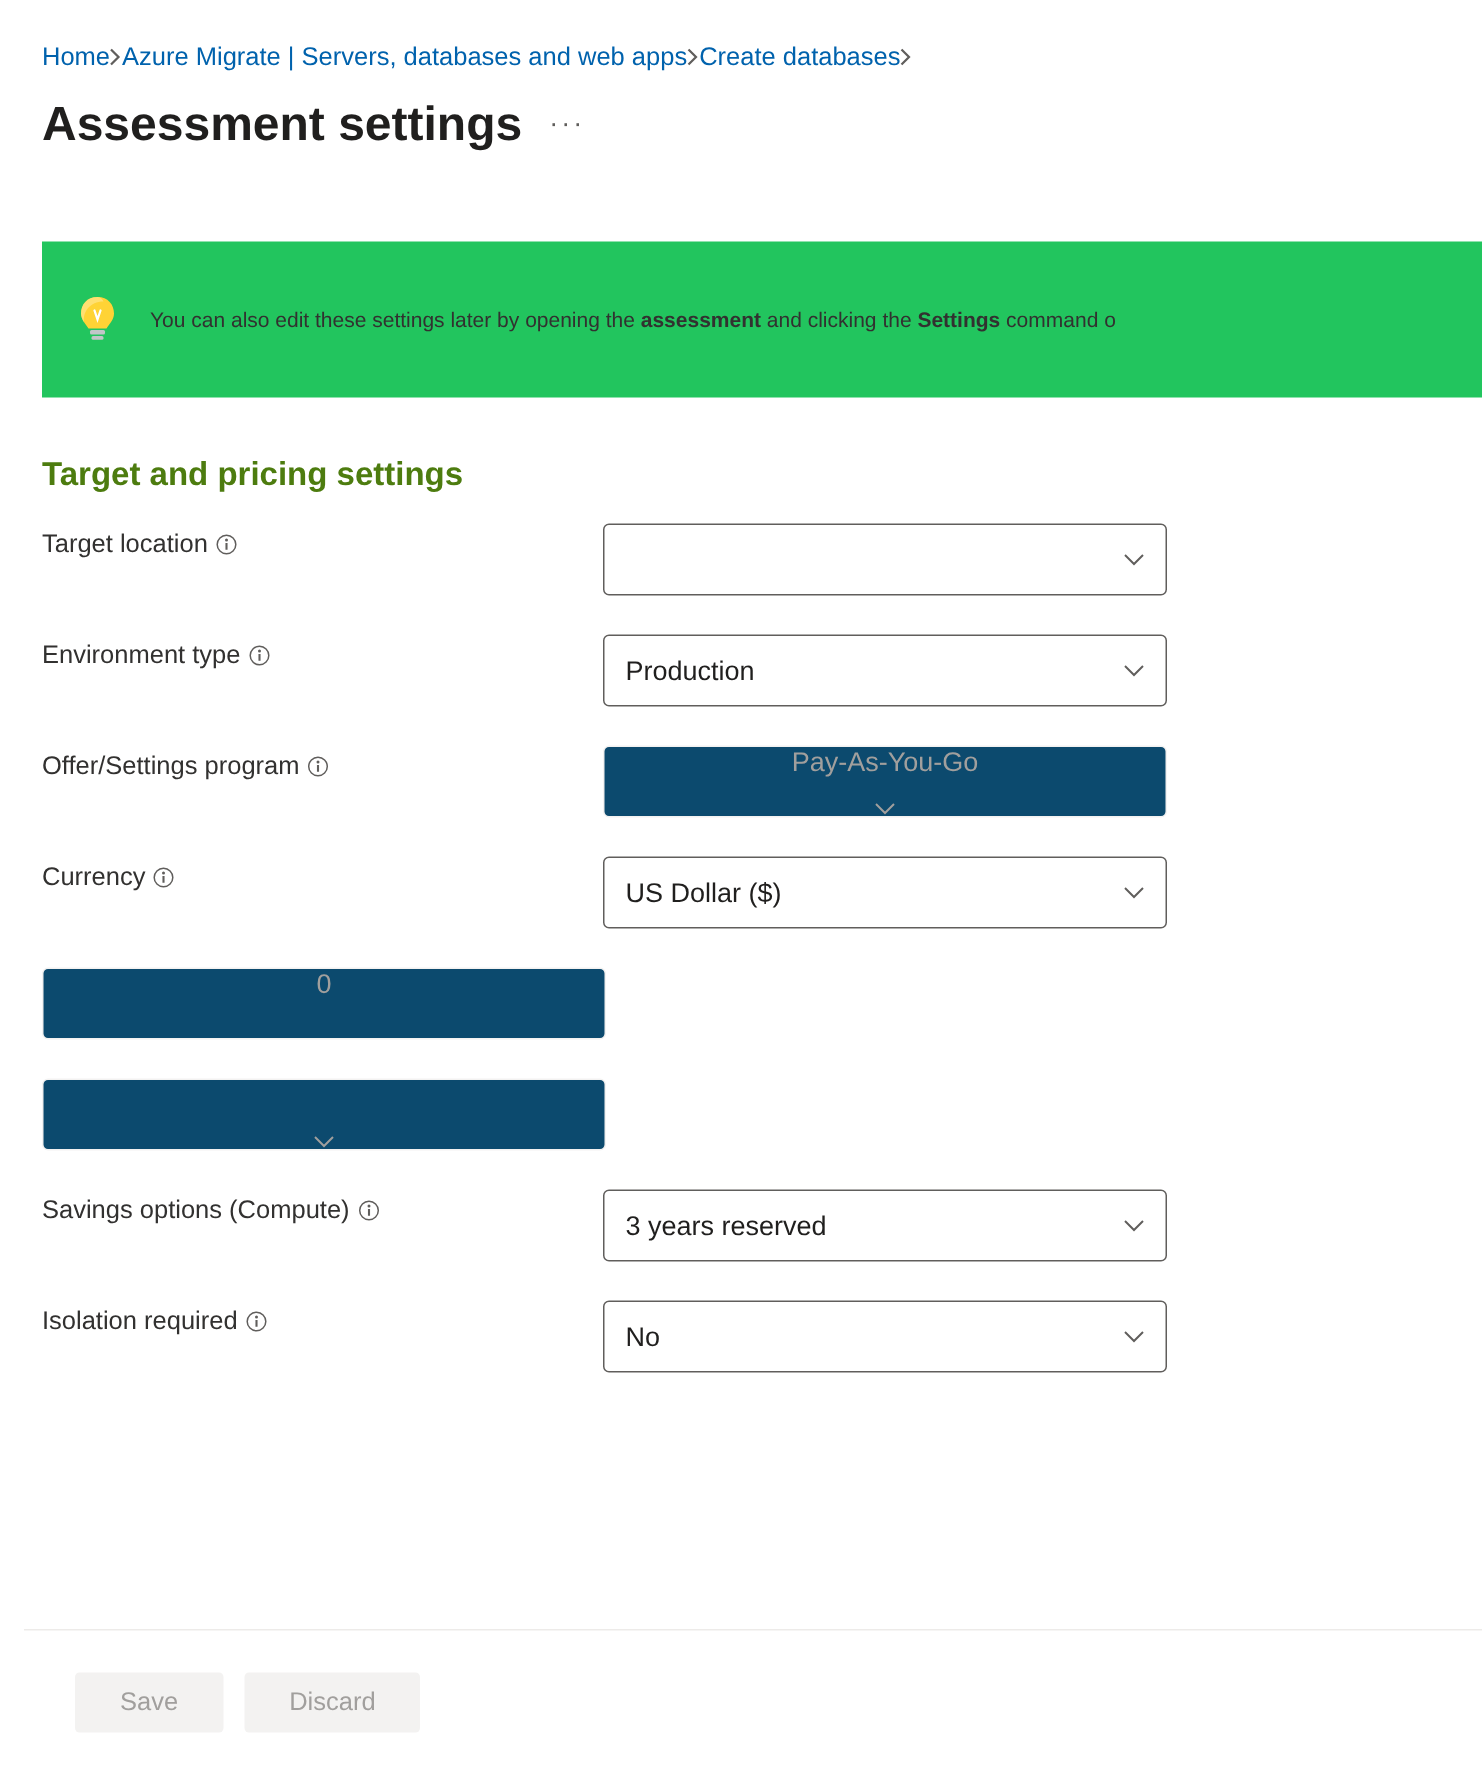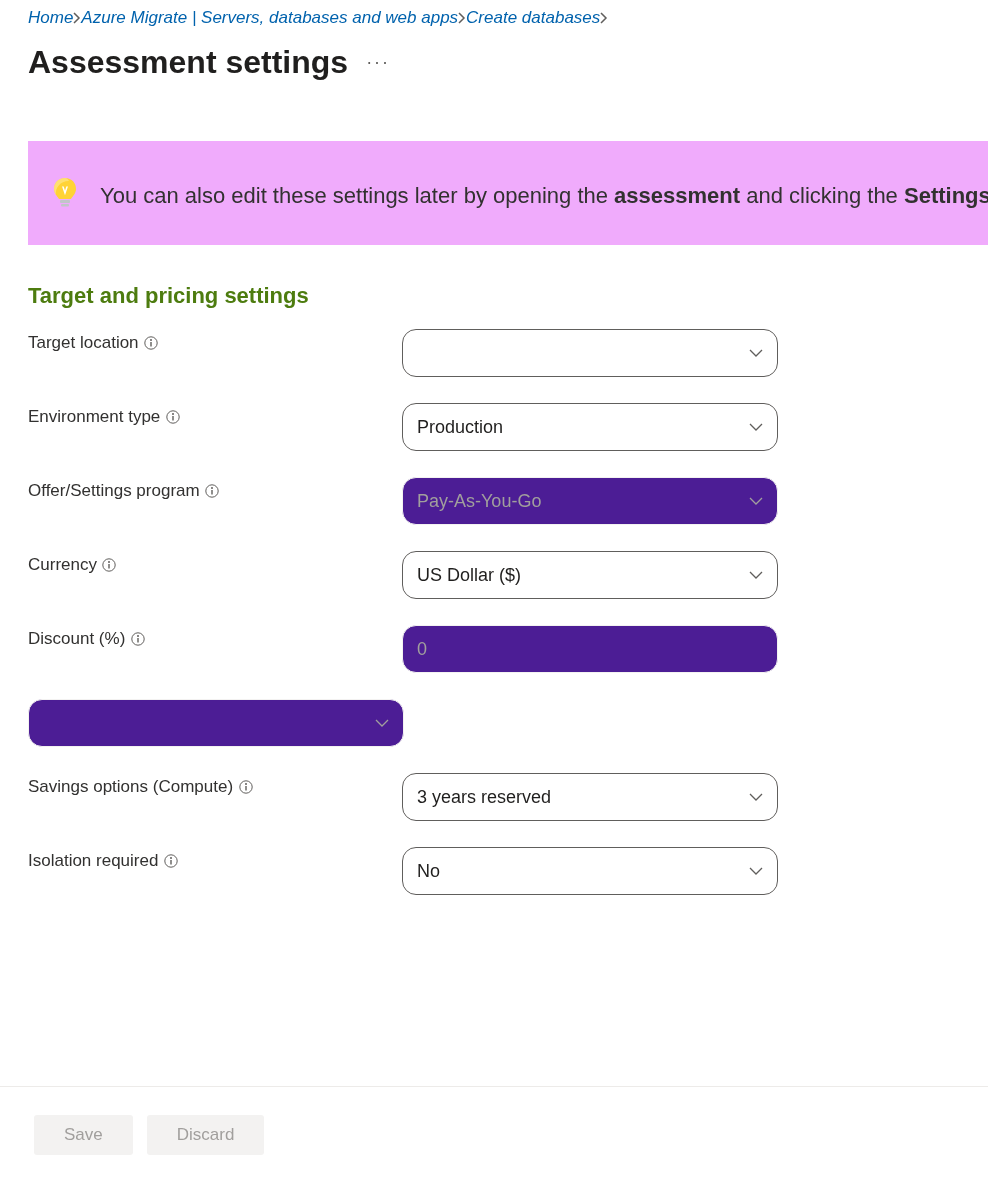--- a/index.html
+++ b/index.html
@@ -14,24 +14,23 @@
   .page {
     width: 988px;
     height: 1183px;
     position: relative;
     overflow: hidden;
   }
   
   .breadcrumb {
     display: flex;
     align-items: center;
-    padding: 8px 28px 0 28px;
+    padding: 28px 28px 0 28px;
     font-size: 17px;
     color: #0062ad;
-    font-style: italic;
   }
   .breadcrumb a {
     color: #0062ad;
     text-decoration: none;
     cursor: pointer;
   }
   .crumb-sep {
     color: #605e5c;
     font-size: 15px;
     display: inline-flex;
@@ -53,27 +52,27 @@
   .more-btn {
     color: #605e5c;
     font-size: 18px;
     letter-spacing: 2px;
     cursor: pointer;
     padding: 4px 6px;
   }
   
   .info-banner {
     margin: 60px 0 0 28px;
-    background: #f0abfc;
+    background: #22c55e;
     padding: 36px 24px 36px 24px;
     display: flex;
-    align-items: flex-end;
+    align-items: center;
     gap: 22px;
     color: #323130;
-    font-size: 22px;
+    font-size: 14px;
   }
   .bulb-icon {
     width: 26px;
     height: 32px;
     flex-shrink: 0;
     display: flex;
     align-items: center;
     justify-content: center;
   }
   .info-text { white-space: nowrap; }
@@ -111,48 +110,49 @@
     justify-content: center;
     cursor: pointer;
   }
   .form-control-col {
     flex: 0 0 376px;
   }
   .select, .text-input {
     width: 376px;
     height: 48px;
     border: 1px solid #605e5c;
-    border-radius: 14px;
+    border-radius: 4px;
     background: #ffffff;
     display: flex;
     align-items: center;
     justify-content: space-between;
     padding: 0 14px;
     font-size: 18px;
     color: #201f1e;
     cursor: pointer;
     margin-top: -4px;
   }
   .select.disabled, .text-input.disabled {
-    background: #4c1d95;
+    background: #0c4a6e;
     border-color: #f3f2f1;
     color: #a19f9d;
     cursor: default;
+    flex-direction: column;
   }
   .select .value { flex: 1; }
   .select .chev {
     color: #605e5c;
     display: inline-flex;
   }
   .select.disabled .chev { color: #a19f9d; }
   .text-input.disabled .value { color: #a19f9d; }
   
   .footer {
     position: absolute;
-    left: 0;
+    left: 16px;
     right: 0;
     bottom: 0;
     border-top: 1px solid #edebe9;
     padding: 28px 0 28px 34px;
     display: flex;
     gap: 14px;
     background: #ffffff;
   }
   .btn {
     padding: 10px 30px;
@@ -300,30 +300,20 @@
           <span class="chev">
             <svg width="14" height="10" viewBox="0 0 14 10">
                 <path d="M1 2 L7 8 L13 2" fill="none" stroke="#605e5c" stroke-width="1.3"></path>
               </svg>
           </span>
         </div>
       </div>
     </div>
 
     <div class="form-row">
-      <div class="form-label">
-        <span>Discount (%)</span>
-        <span class="info-circle">
-          <svg width="14" height="14" viewBox="0 0 14 14">
-              <circle cx="7" cy="7" r="6.2" fill="none" stroke="#605e5c" stroke-width="1"></circle>
-              <circle cx="7" cy="4" r="1" fill="#605e5c"></circle>
-              <rect x="6.3" y="6" width="1.4" height="4.5" fill="#605e5c"></rect>
-            </svg>
-        </span>
-      </div>
       <div class="form-control-col">
         <div class="text-input disabled">
           <span class="value">0</span>
         </div>
       </div>
     </div>
 
     <div class="form-row">
       <div class="form-control-col">
         <div class="select disabled">

